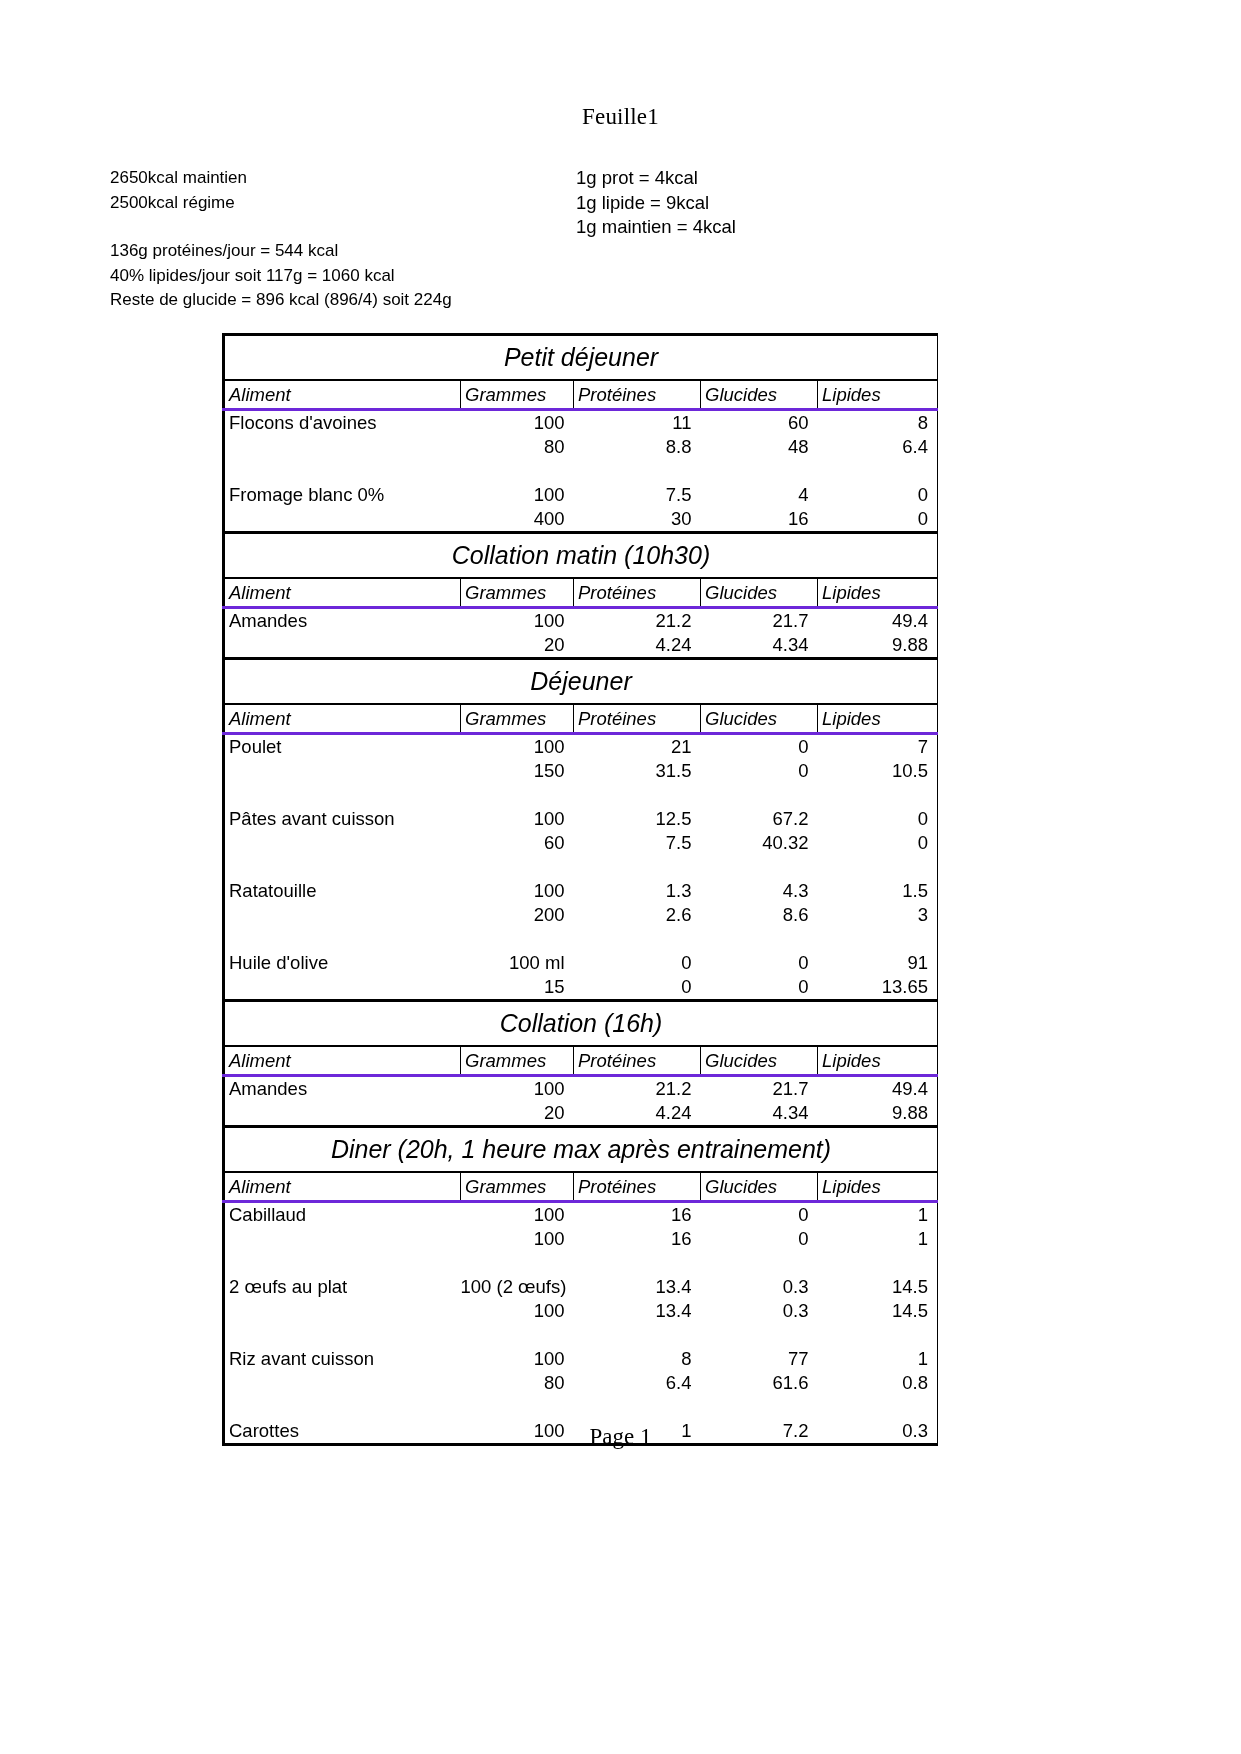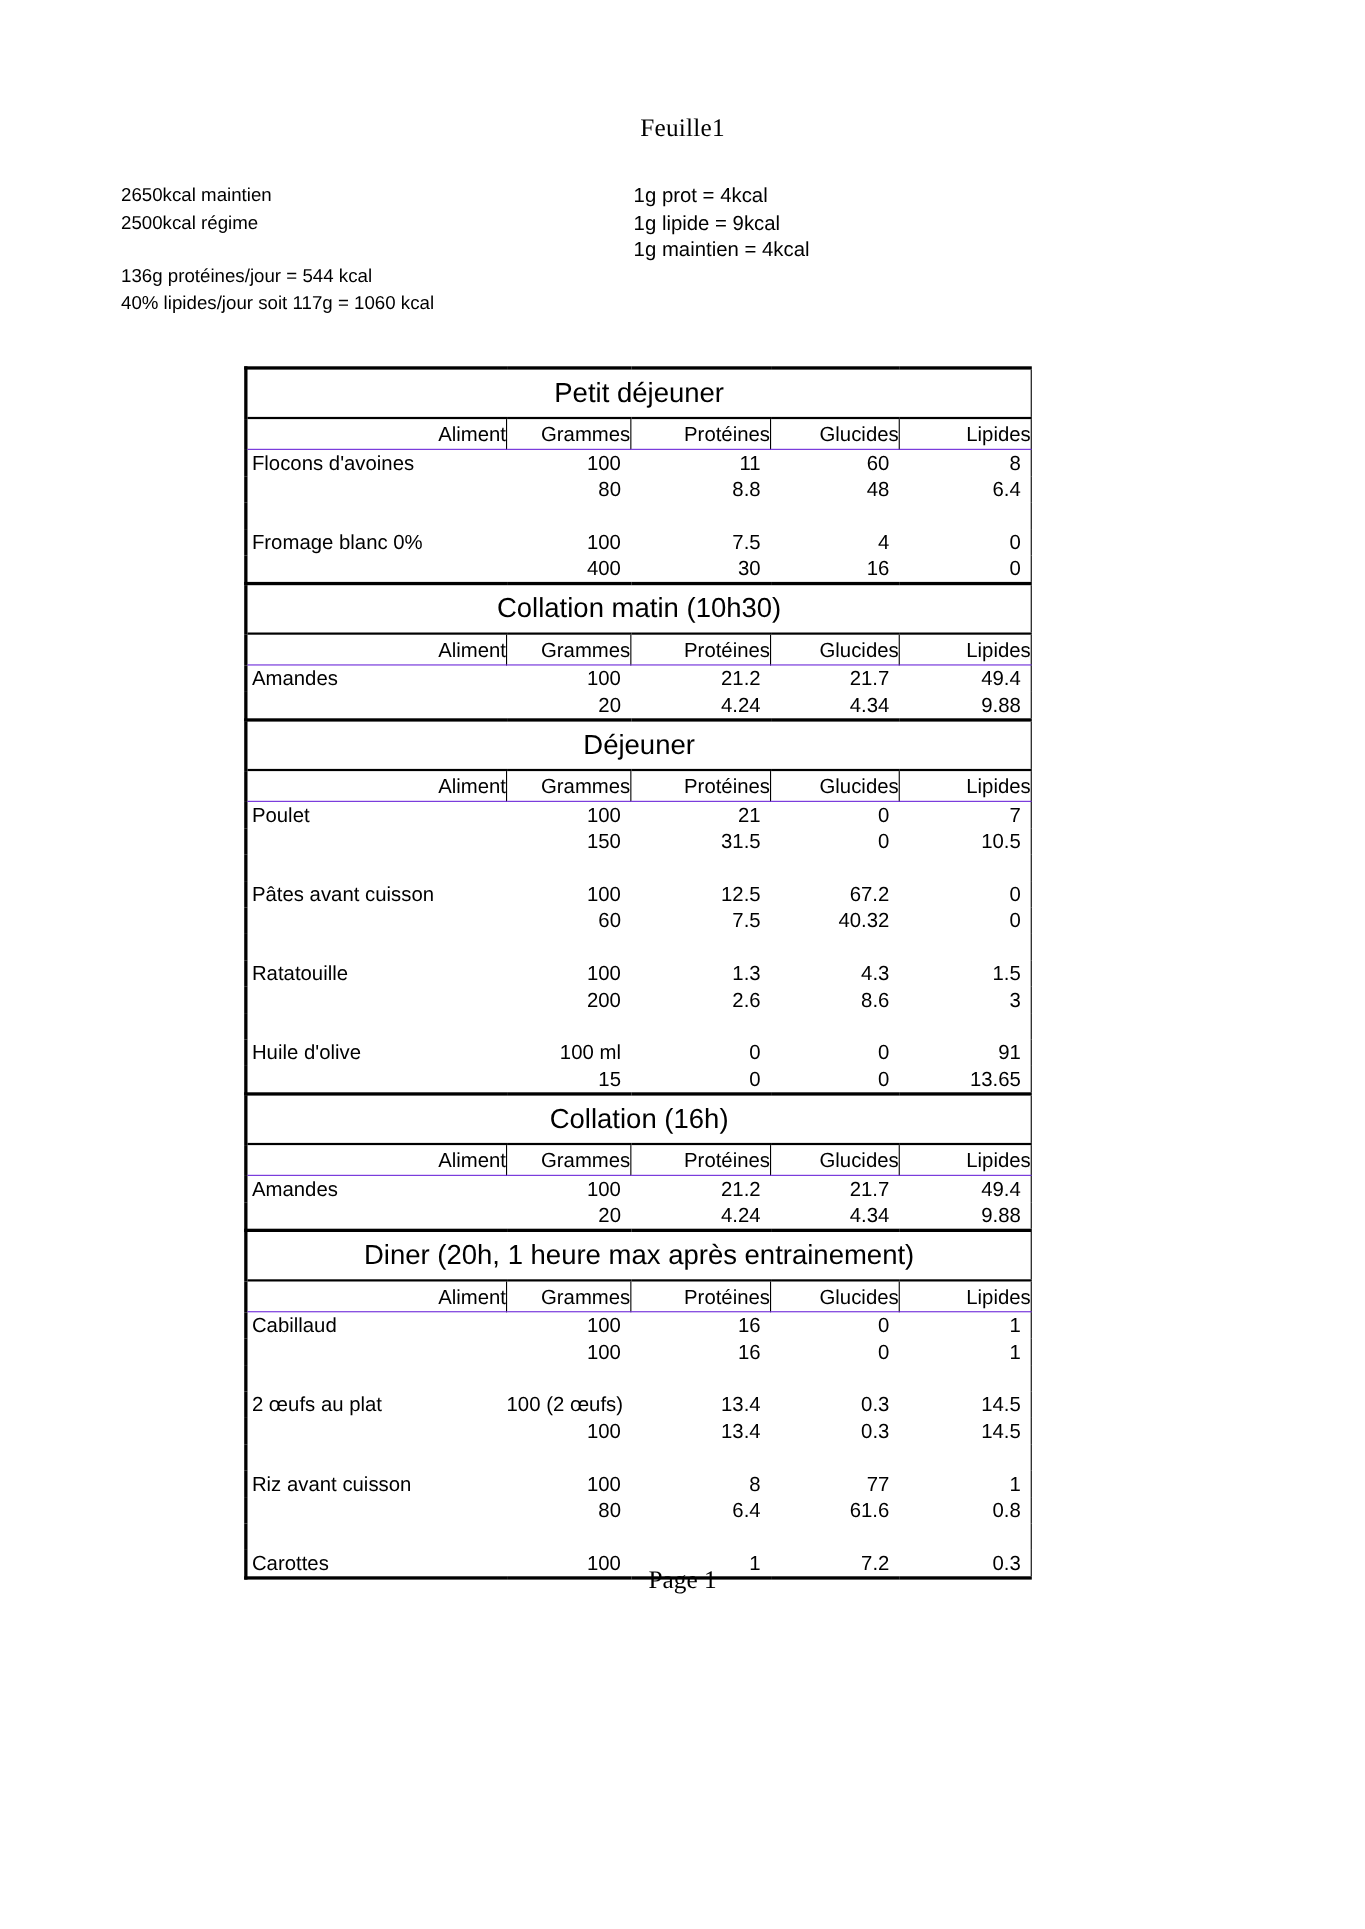--- a/index.html
+++ b/index.html
@@ -84,37 +84,39 @@
   col.c-lip      { width: 120px; }
 
   
   .sec-title td {
     height: 43px;
     line-height: 43px;
     text-align: center;
     font-size: 25px;
     border-left: 3px solid #000;
     border-right: 1px solid #000;
+    font-style: italic;
   }
   .sec-title.first td {
     border-top: 3px solid #000;
   }
   .sec-title.after-block td {
     border-top: 3px solid #000;
   }
 
   
   .col-head td {
     height: 27px;
     line-height: 27px;
     border-top: 2px solid #000;
-    border-bottom: 1px solid #6d28d9;
+    border-bottom: 3px solid #6d28d9;
     border-right: 1px solid #000;
     padding-left: 4px;
-    text-align: right;
+    text-align: left;
+    font-style: italic;
   }
   .col-head td:first-child {
     border-left: 3px solid #000;
   }
 
   
   .data td {
     border-left: none;
     text-align: right;
     padding-right: 9px;
@@ -152,20 +154,21 @@
 <div class="page">
 
   <div class="sheet-title">Feuille1</div>
 
   <div class="notes-left">
       <div>2650kcal maintien</div>
       <div>2500kcal régime</div>
       <div class="gap"></div>
       <div>136g protéines/jour = 544 kcal</div>
       <div>40% lipides/jour soit 117g = 1060 kcal</div>
+      <div>Reste de glucide = 896 kcal (896/4) soit 224g</div>
     </div>
   <div class="notes-right">
       <div>1g prot = 4kcal</div>
       <div>1g lipide = 9kcal</div>
       <div>1g maintien = 4kcal</div>
     </div>
 
   <table class="sheet">
     <colgroup>
       <col class="c-aliment">

